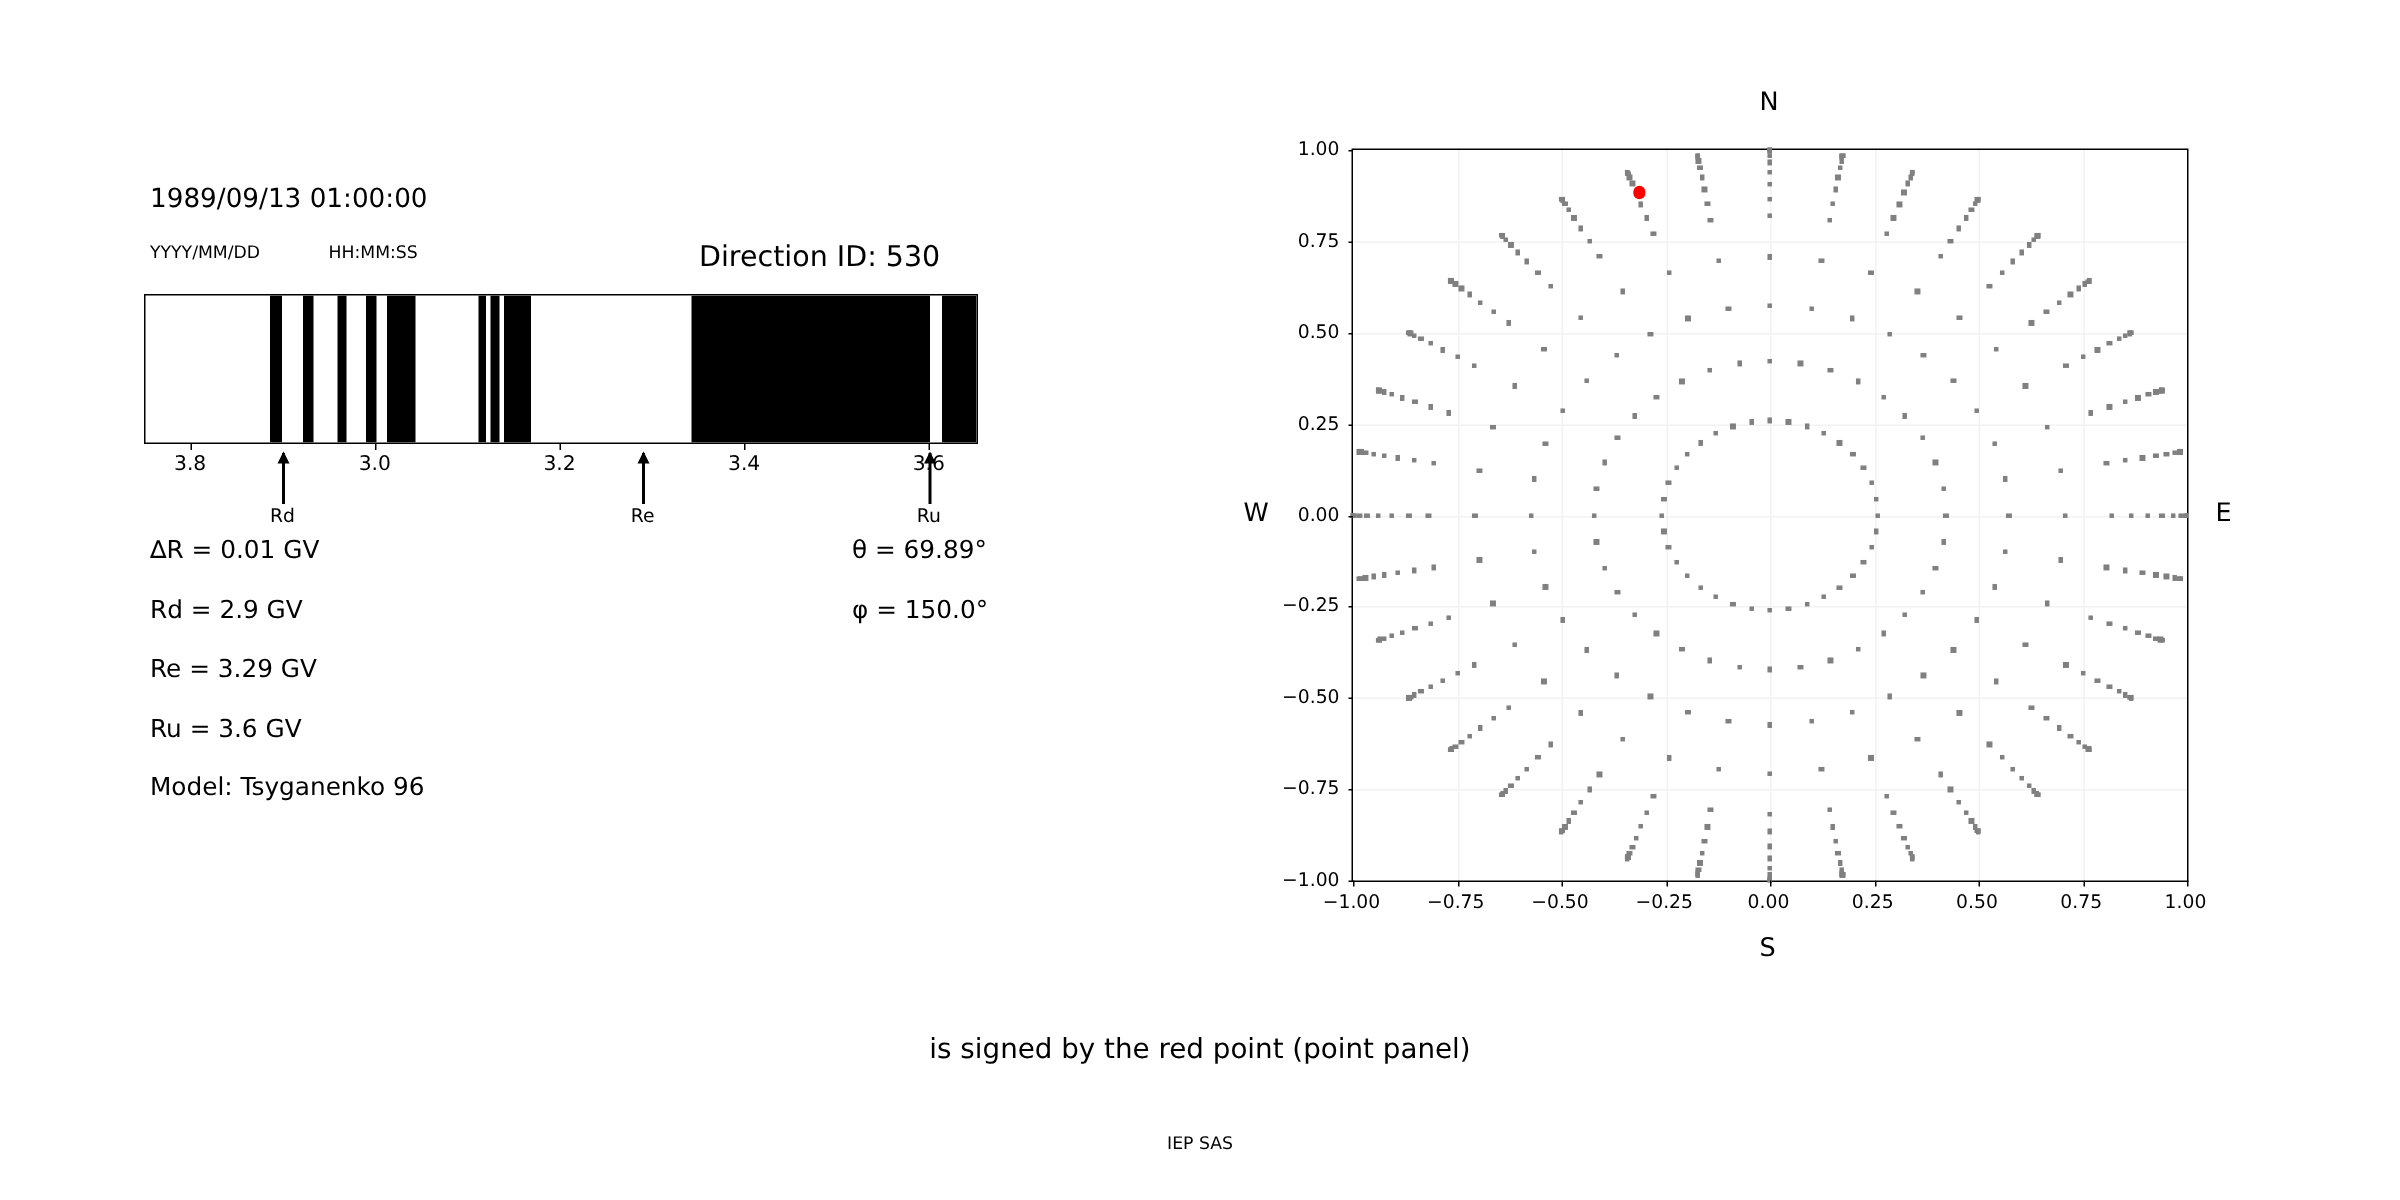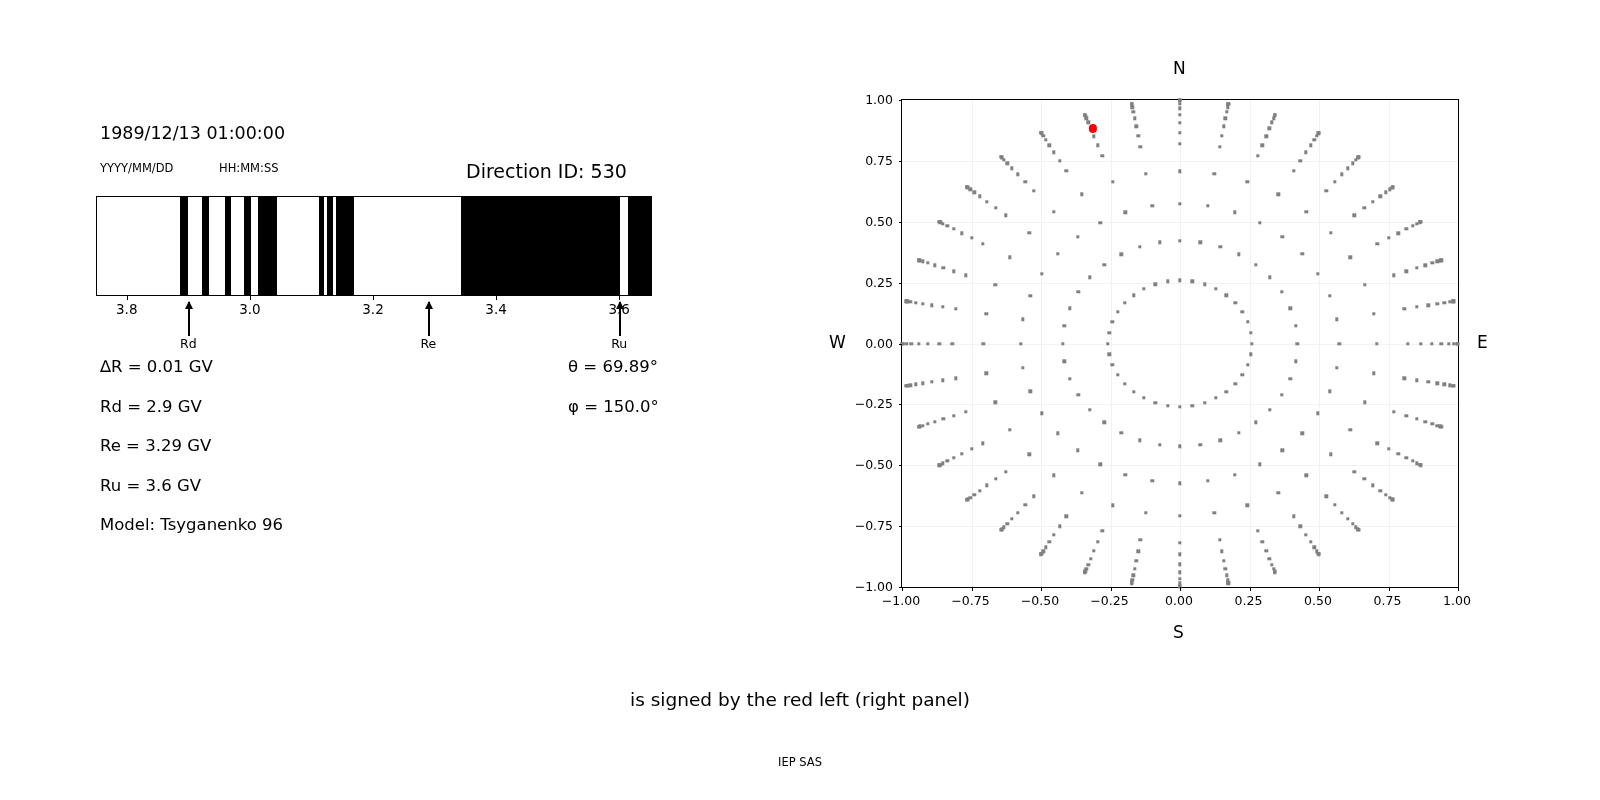--- a/index.html
+++ b/index.html
@@ -71,21 +71,21 @@
   #caption{left:0;top:684px;width:1600px;text-align:center;}
   .caption-line{font-size:18.5px;line-height:32px;}
   #footer-credit{left:0;top:755px;width:1600px;text-align:center;font-size:11.5px;}
 </style>
 </head>
 <body>
 
 <div class="abs" id="left-panel">
 
 
-  <div class="abs datetime-line">1989/12/13 01:00:00</div>
+  <div class="abs datetime-line">1989/09/13 01:00:00</div>
 
   <div class="abs fmt-date">YYYY/MM/DD</div>
 
   <div class="abs fmt-time">HH:MM:SS</div>
 
   <div class="abs direction-id">Direction ID: 530</div>
 
   <div class="abs" id="penumbra-bar">
       <div class="band" style="left: 83.1px; width: 8.00222px;"></div>
       <div class="band" style="left: 104.644px; width: 7.38667px;"></div>
@@ -662,16 +662,16 @@
     <div class="yticklabel" style="left: 43px; width: 50px; top: 464.25px;">−0.50</div>
     <div class="yticklabel" style="left: 43px; width: 50px; top: 403.375px;">−0.25</div>
     <div class="yticklabel" style="left: 43px; width: 50px; top: 342.5px;">0.00</div>
     <div class="yticklabel" style="left: 43px; width: 50px; top: 281.625px;">0.25</div>
     <div class="yticklabel" style="left: 43px; width: 50px; top: 220.75px;">0.50</div>
     <div class="yticklabel" style="left: 43px; width: 50px; top: 159.875px;">0.75</div>
     <div class="yticklabel" style="left: 43px; width: 50px; top: 99px;">1.00</div>
   </div>
 
 <div class="abs" id="caption">
-  <div class="caption-line">is signed by the red left (right panel)</div>
+  <div class="caption-line">is signed by the red point (point panel)</div>
 </div>
 
 <div class="abs" id="footer-credit">IEP SAS</div>
 
 </body></html>

